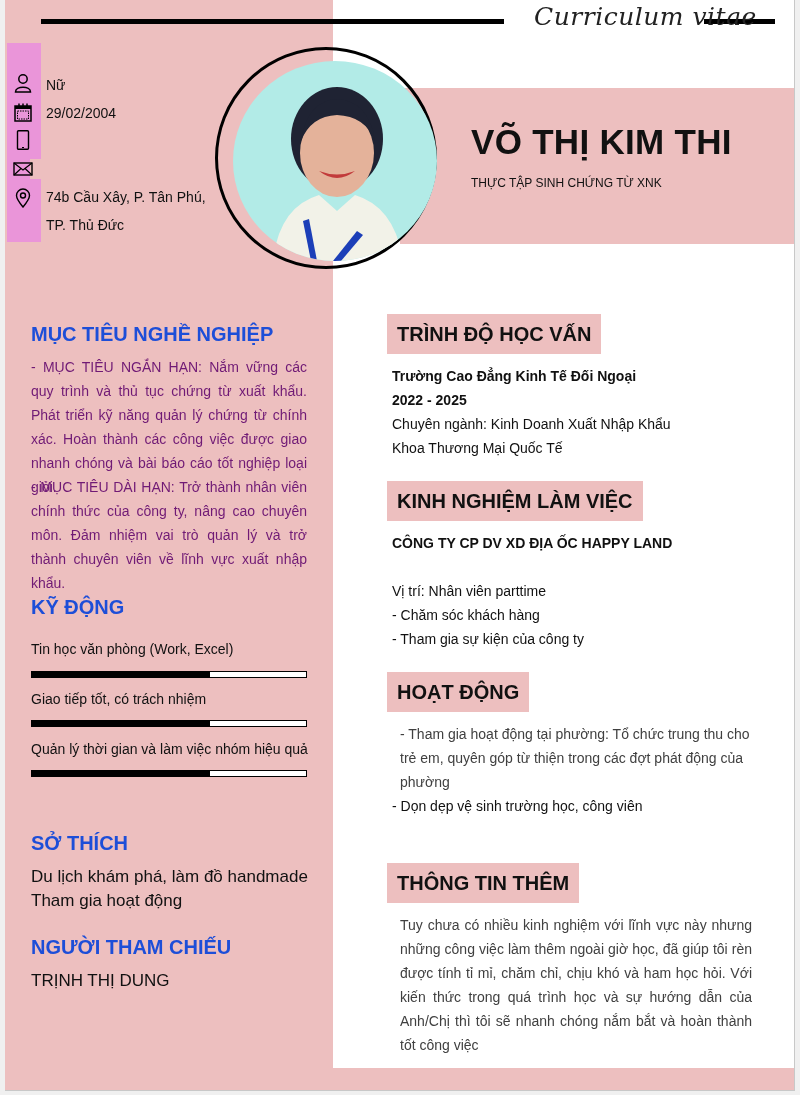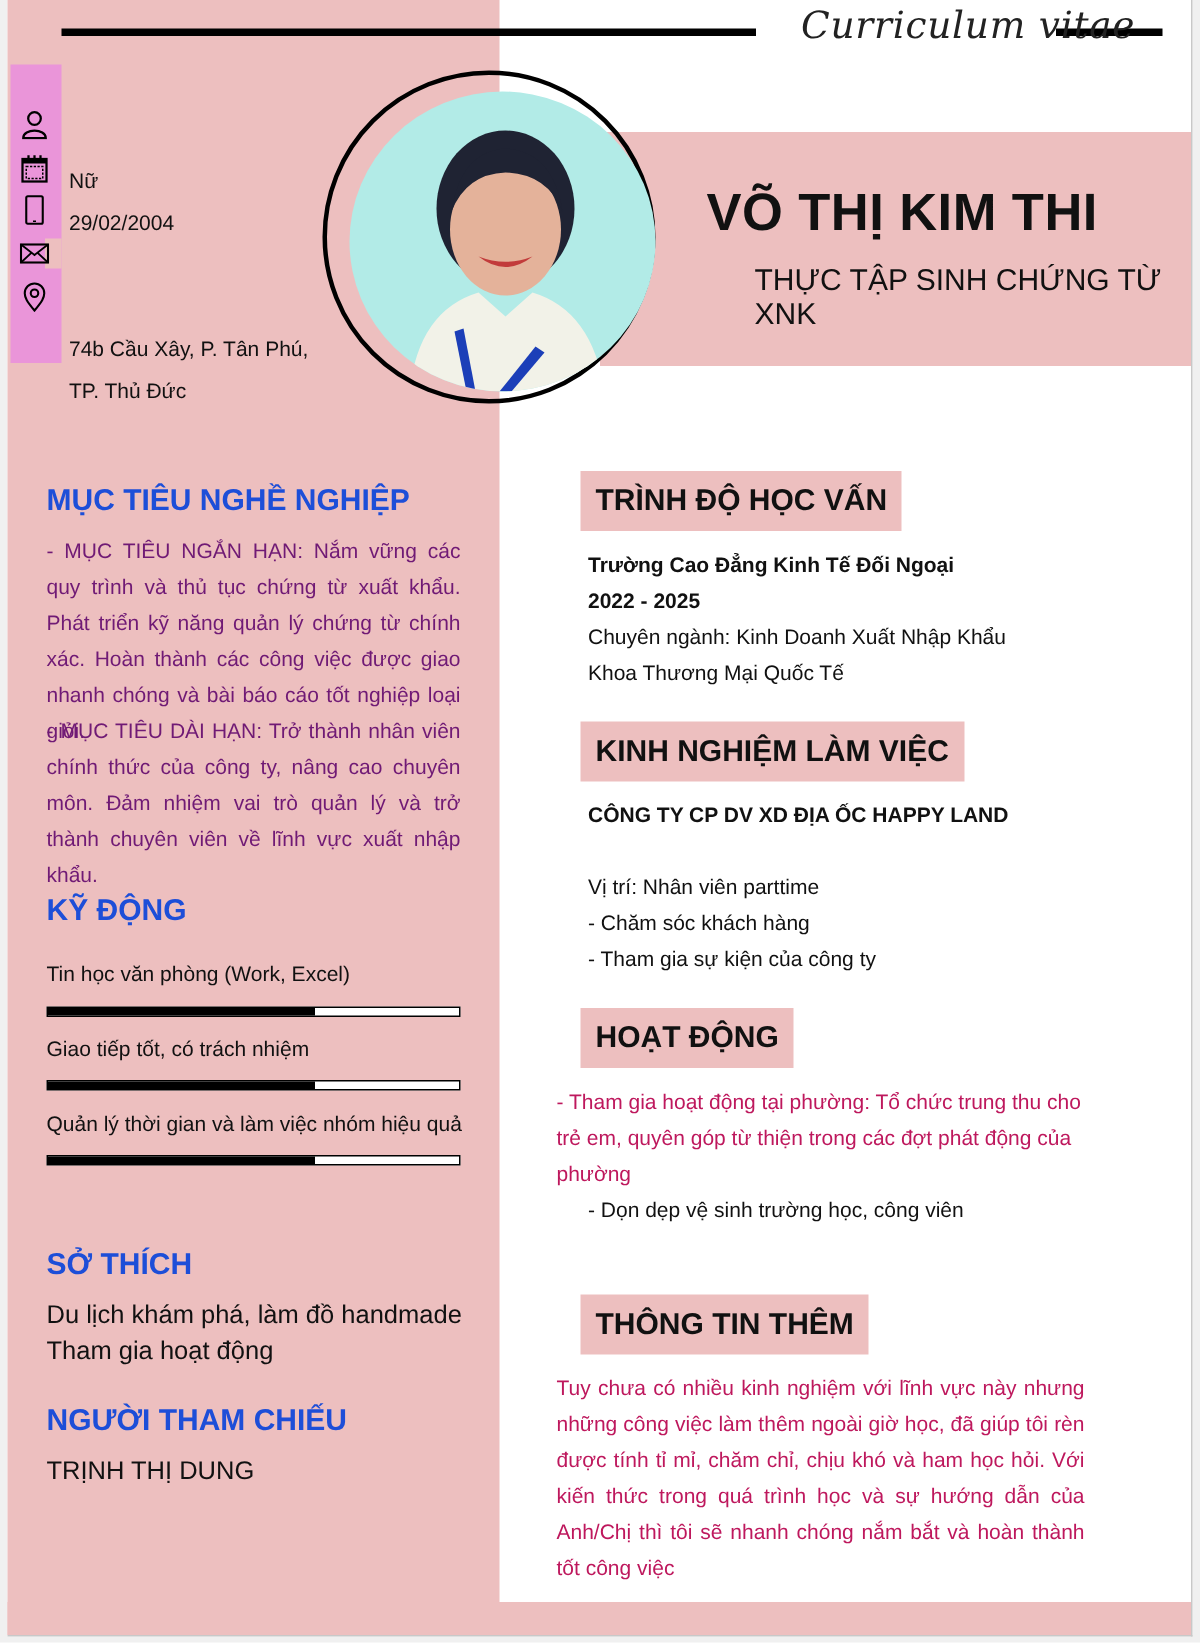--- a/index.html
+++ b/index.html
@@ -9,39 +9,39 @@
           border-right:1px solid #c8c8c8; border-bottom:1px solid #c8c8c8; }
   .left-col { position:absolute; left:5px; top:0; width:328px; height:1090px; background:#edbfbf; }
   .bottom-strip { position:absolute; left:5px; top:1068px; width:789px; height:22px; background:#edbfbf; }
   .top-line-left { position:absolute; left:41px; top:19px; width:463px; height:5px; background:#000; }
   .top-line-right { position:absolute; left:704px; top:19px; width:71px; height:5px; background:#000; }
   .cv-script { position:absolute; left:520px; top:2px; font-family:"DejaVu Serif", serif; font-style:italic;
                font-size:25px; color:#222; letter-spacing:0.5px;margin-left:14px; }
   .icon-bar { position:absolute; left:7px; top:43px; width:34px; height:199px; background:#ea95d9; }
   .icon-notch { position:absolute; left:30px; top:159px; width:11px; height:20px; background:#edbfbf; }
   .icon { position:absolute; left:13px; width:20px; height:20px; }
-  .info-text { position:absolute; left:46px; font-size:14px; color:#111;margin-top:35px; }
+  .info-text { position:absolute; left:46px; font-size:14px; color:#111; }
   .name-band { position:absolute; left:400px; top:88px; width:394px; height:156px; background:#edbfbf; }
   .name { position:absolute; left:471px; top:122px; font-size:35px; font-weight:bold; color:#111; letter-spacing:0.3px; }
-  .role { position:absolute; left:471px; top:176px; font-size:20px; color:#111;margin-left:32px; }
+  .role { position:absolute; left:471px; top:176px; font-size:12px; color:#111; }
   .ring { position:absolute; left:215px; top:47px; width:222px; height:222px; border:3px solid #000;
           border-radius:50%; box-sizing:border-box; }
   .photo { position:absolute; left:233px; top:61px; width:204px; height:200px; border-radius:50%;
            background:#b2ebe7; overflow:hidden; }
   .sec-title-left { position:absolute; left:31px; font-size:20px; font-weight:bold; color:#1d4ed8; }
   .para { position:absolute; left:31px; width:276px; font-size:14px; line-height:24px; text-align:justify; color:#701a75; }
   .skill-label { position:absolute; left:31px; font-size:14px; color:#111; }
   .skill-bar { position:absolute; left:31px; width:276px; height:7px; border:1px solid #000; box-sizing:border-box; background:#fff; }
   .skill-fill { position:absolute; left:0; top:0; height:100%; background:#000; }
   .plain { position:absolute; left:31px; font-size:17px; color:#111; }
   .sec-title-right { position:absolute; left:387px; height:40px; background:#edbfbf; font-size:20px;
                      font-weight:bold; color:#111; line-height:40px; padding:0 10px; box-sizing:border-box; }
   .rline { position:absolute; left:392px; font-size:14px; color:#111; }
   .rbold { font-weight:bold; }
-  .rpara { position:absolute; left:371px; width:352px; font-size:14px; line-height:24px; color:#be185d; }
+  .rpara { position:absolute; left:400px; width:352px; font-size:14px; line-height:24px; color:#404040; }
   .justify { text-align:justify; }
 </style>
 </head>
 <body>
 
 <div class="page"></div>
 <div class="left-col"></div>
 <div class="bottom-strip"></div>
 
 <div class="top-line-left"></div>

